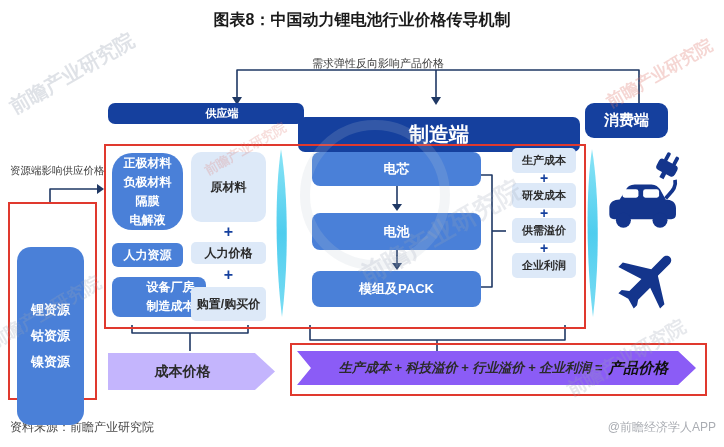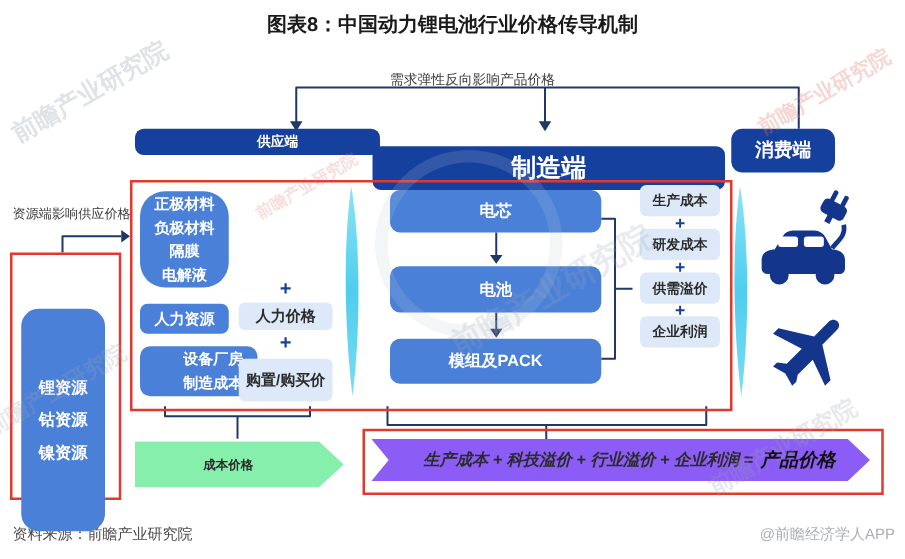--- a/index.html
+++ b/index.html
@@ -45,23 +45,23 @@
   .price-3{left:191px;top:287px;width:75px;height:30px;border-radius:5px;font-size:12px;line-height:14px;padding:17px 2px;box-sizing:border-box;}
   .plus{color:#15409E;font-weight:900;font-size:16px;}
   .plus-a{left:191px;top:223px;width:75px;height:18px;}
   .plus-b{left:191px;top:265px;width:75px;height:20px;}
 
   .cost-col{left:512px;top:148px;width:64px;height:168px;display:flex;flex-direction:column;align-items:center;}
   .cost-item{width:64px;height:25px;border-radius:5px;font-size:11px;}
   .cost-col .plus{font-size:14px;line-height:10px;}
 
   
-  .arrow-cost{left:108px;top:353px;width:167px;height:37px;background:#86efac;
+  .arrow-cost{left:108px;top:353px;width:167px;height:37px;background:#c4b5fd;
     clip-path:polygon(0 0,88% 0,100% 50%,88% 100%,0 100%);
-    font-size:10px;font-weight:bold;color:#2b2b2b;padding-right:18px;box-sizing:border-box;}
+    font-size:14px;font-weight:bold;color:#2b2b2b;padding-right:18px;box-sizing:border-box;}
   .arrow-formula{left:297px;top:351px;width:399px;height:34px;background:#8b5cf6;
     clip-path:polygon(0 0,95.5% 0,100% 50%,95.5% 100%,0 100%,3.5% 50%);
     font-size:13px;font-weight:bold;color:#2b2b2b;font-style:italic;}
   .arrow-formula .result{font-size:15px;font-weight:bold;color:#111;margin-left:6px;}
   .arrow-formula .lhs{margin-left:14px;}
 
   
   .src{left:10px;top:419px;font-size:12px;color:#4a4a4a;}
   .brand{right:8px;top:419px;font-size:12px;color:#aaadb3;}
 
@@ -125,20 +125,21 @@
 镍资源</div>
 
   <div class="abs center blue factor-1 pre node">正极材料
 负极材料
 隔膜
 电解液</div>
   <div class="abs center blue factor-2 node">人力资源</div>
   <div class="abs center blue factor-3 pre node">设备厂房
 制造成本</div>
 
+  <div class="abs center light price-1 node">原材料</div>
   <div class="abs center plus plus-a node">+</div>
   <div class="abs center light price-2 node">人力价格</div>
   <div class="abs center plus plus-b node">+</div>
   <div class="abs center light price-3 node">购置/购买价</div>
 
   <svg class="abs node" style="left:273px;top:149px;" width="22" height="168" viewBox="0 0 22 168">
     <defs>
         <linearGradient id="lg1" x1="0" y1="0" x2="0" y2="1">
       <stop offset="0" stop-color="#8AE4F6"></stop>
           <stop offset="0.5" stop-color="#4FCDEE"></stop>

